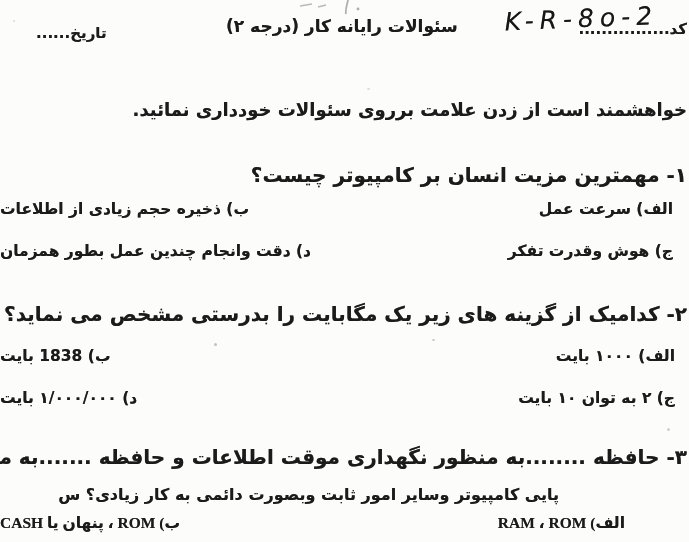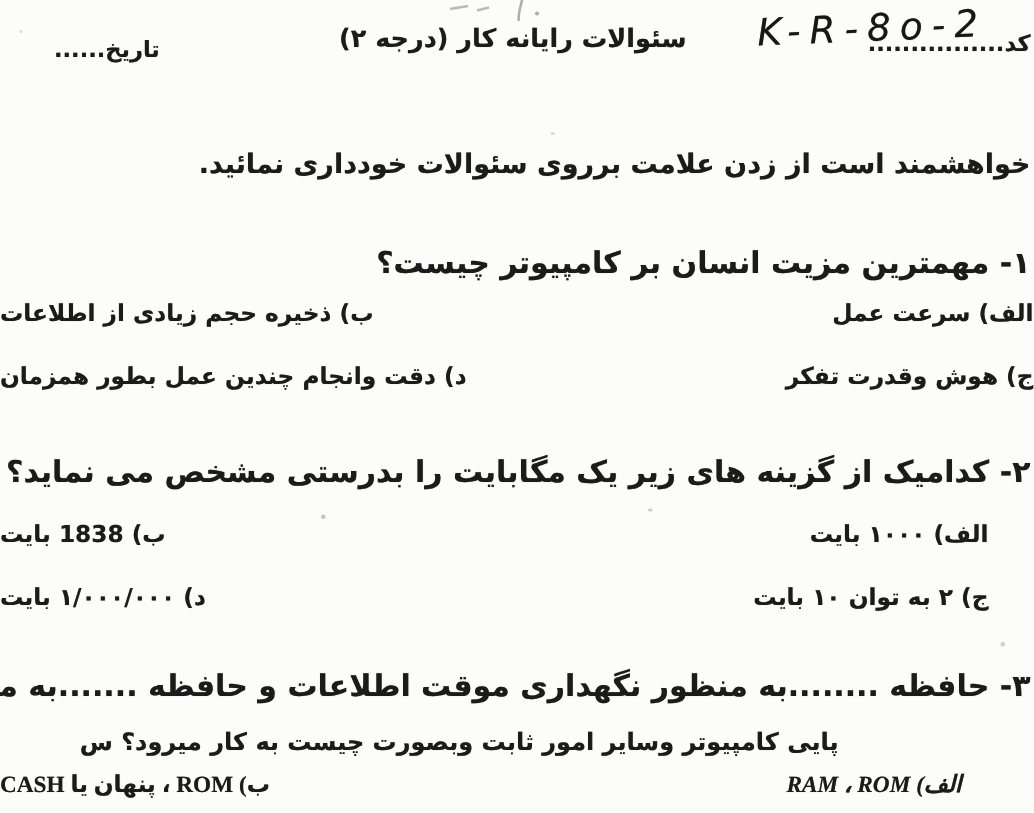--- a/index.html
+++ b/index.html
@@ -22,23 +22,23 @@
   }
   .title{left:226px;top:16px;font-size:17px;font-weight:bold;}
   .date-line{left:36px;top:24px;font-size:15px;font-weight:bold;}
 
   
   .instruction{right:2px;top:99px;font-size:18px;font-weight:bold;}
   .stem{right:2px;font-size:20px;font-weight:bold;}
   .opt-row{position:absolute;left:0;right:0;display:flex;direction:rtl;font-size:15.5px;font-weight:bold;}
   .opt-row .c1{box-sizing:border-box;text-align:right;}
   .opt-row .c2{flex:1;text-align:left;}
-  .row-q1 .c1{width:190px;padding-right:0;}
-  .row-q2 .c1{width:362px;padding-right:30px;}
-  .row-q3 .c1{width:342px;padding-right:48px;font-style:italic;}
+  .row-q1 .c1{width:190px;padding-right:16px;}
+  .row-q2 .c1{width:362px;padding-right:14px;}
+  .row-q3 .c1{width:342px;padding-right:64px;}
   .mixed{font-family:"Liberation Serif","DejaVu Sans",serif;}
   .q3l2{right:130px;font-size:16px;font-weight:bold;}
 
   
   .speck{position:absolute;background:#8f8c82;border-radius:50%;}
   .topmark{position:absolute;left:296px;top:0;width:100px;height:15px;}
 </style>
 </head>
 <body>
 
@@ -69,21 +69,21 @@
 <div class="opt-row row-q2 ink" style="top:347px;">
   <div class="c1 fa">الف) ۱۰۰۰ بایت</div>
   <div class="c2 fa">ب) 1838 بایت</div>
 </div>
 <div class="opt-row row-q2 ink" style="top:389px;">
   <div class="c1 fa">ج) ۲ به توان ۱۰ بایت</div>
   <div class="c2 fa">د) ۱/۰۰۰/۰۰۰ بایت</div>
 </div>
 
 <div class="abs fa ink stem" style="top:445px;">۳- حافظه ........به منظور نگهداری موقت اطلاعات و حافظه .......به منظور نگهداری اطلاعات بر</div>
-<div class="abs fa ink q3l2" style="top:485px;">پایی کامپیوتر وسایر امور ثابت وبصورت چیست به کار میرود؟ س</div>
+<div class="abs fa ink q3l2" style="top:485px;">پایی کامپیوتر وسایر امور ثابت وبصورت دائمی به کار زیادی؟ س</div>
 <div class="opt-row row-q3 ink" style="top:514px;">
   <div class="c1 fa mixed">الف) RAM ، ROM</div>
   <div class="c2 fa mixed">ب) ROM ، پنهان یا CASH</div>
 </div>
 
 <div class="speck" style="left:214px;top:343px;width:3px;height:3px;opacity:.5;"></div>
 <div class="speck" style="left:432px;top:339px;width:3px;height:2px;opacity:.45;"></div>
 <div class="speck" style="left:667px;top:428px;width:3px;height:3px;opacity:.4;"></div>
 <div class="speck" style="left:367px;top:88px;width:3px;height:2px;opacity:.3;"></div>
 <div class="speck" style="left:13px;top:20px;width:2px;height:2px;opacity:.3;"></div>

